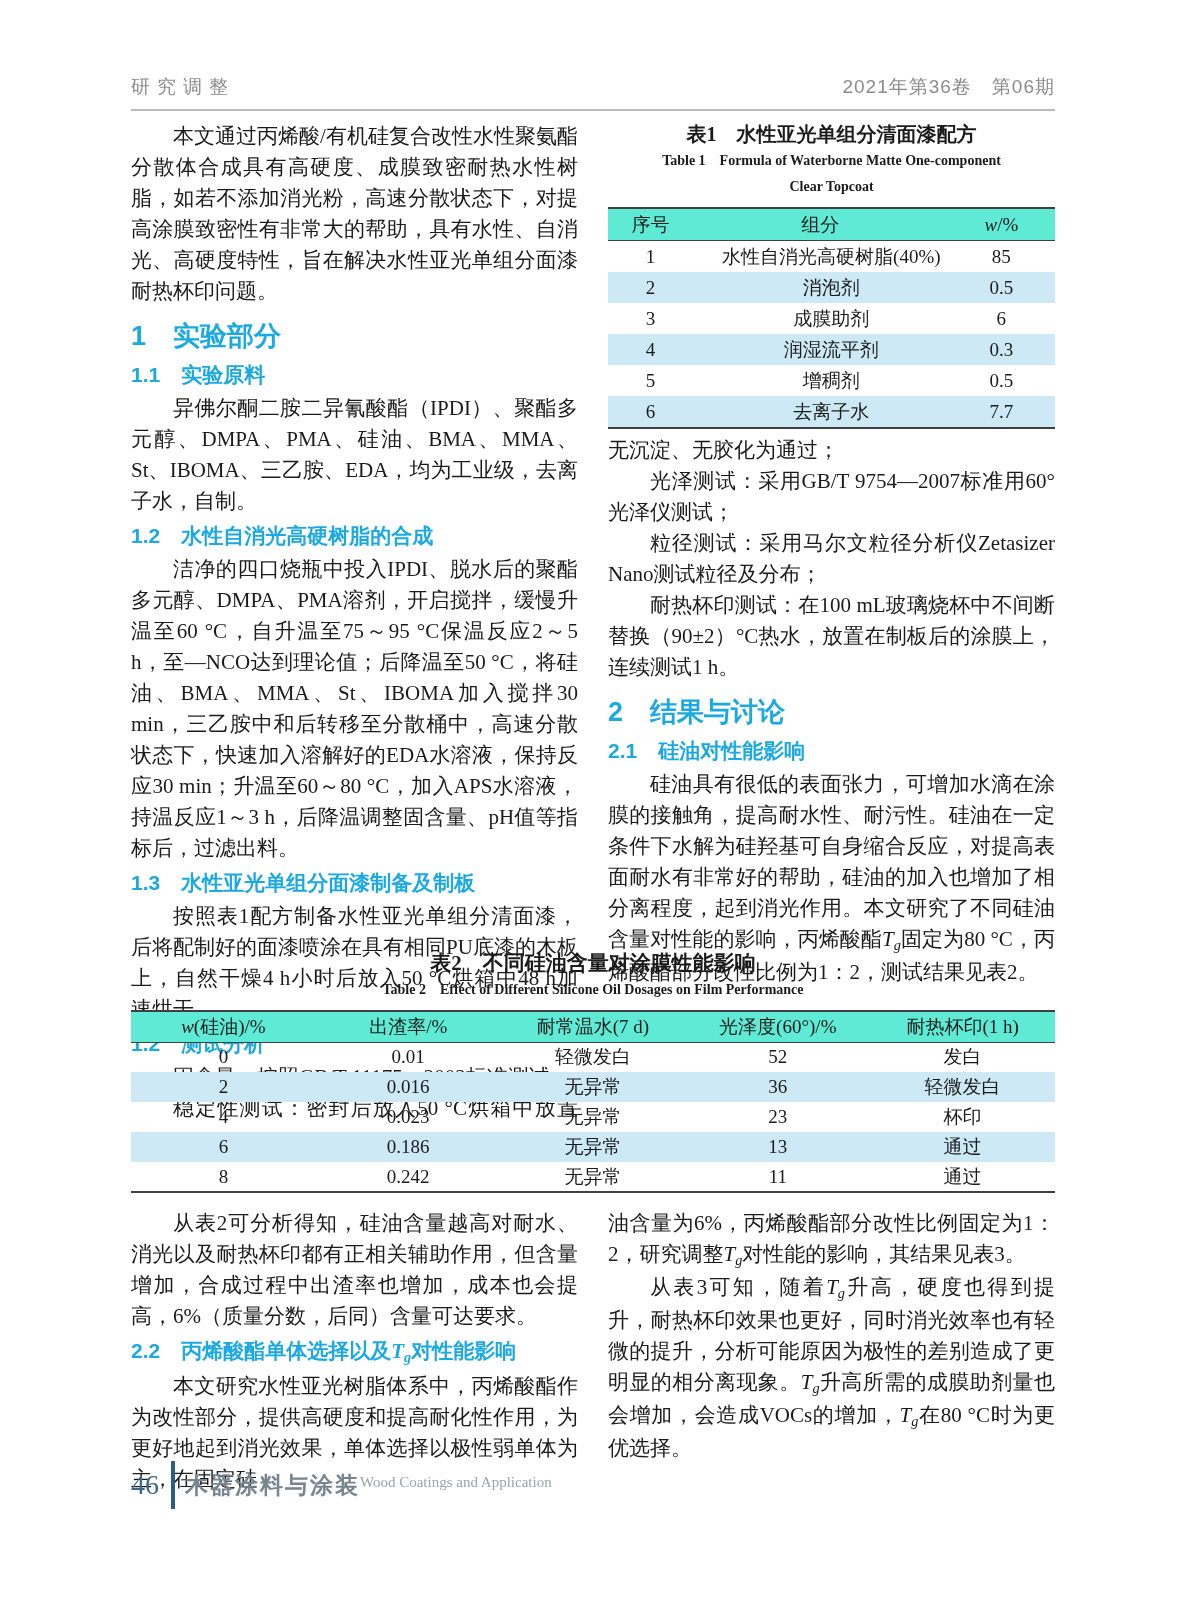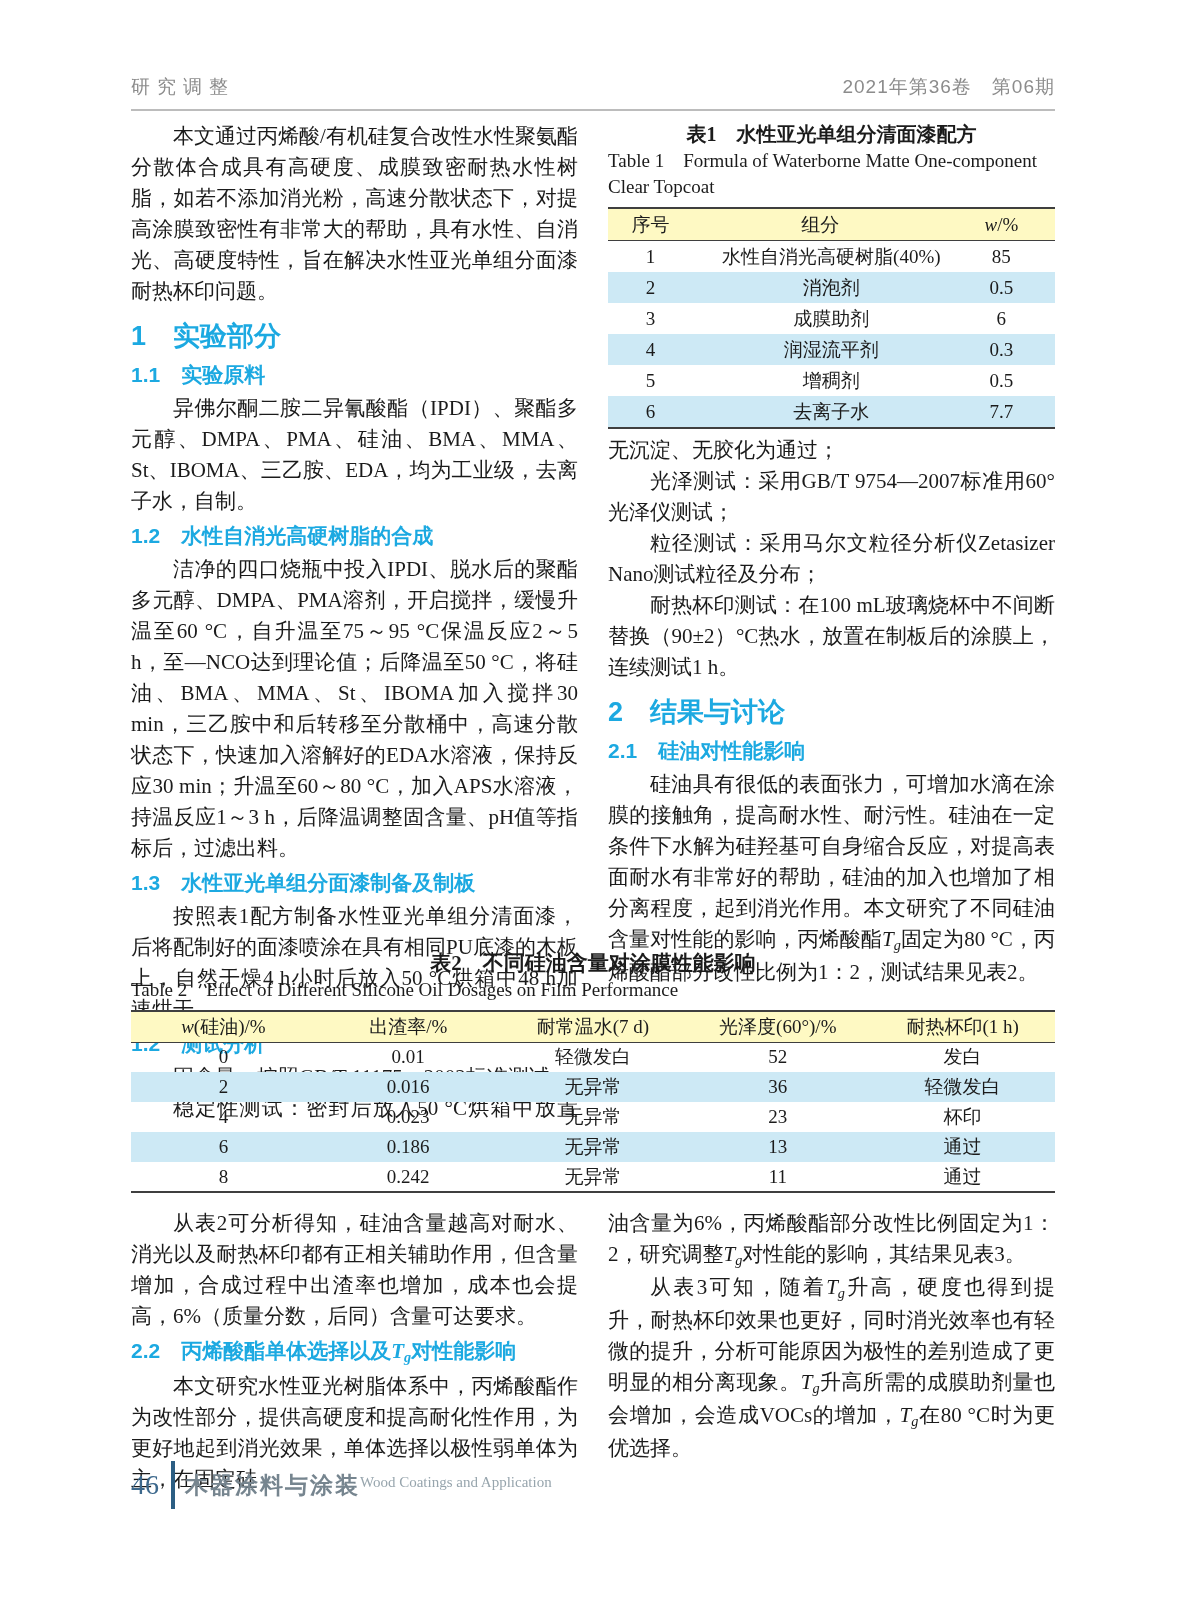--- a/index.html
+++ b/index.html
@@ -30,25 +30,25 @@
         color:#1ca9e1; font-size:27px; line-height:30px; margin:14px 0 12px; }
   .h2 { font-family:"Liberation Sans",sans-serif; font-weight:bold;
         color:#1ca9e1; font-size:21px; line-height:24px; margin:7px 0 6px; }
   
   .seg-ti { font-style:italic; font-family:"Liberation Serif",serif; }
   .seg-tsub { font-style:italic; font-family:"Liberation Serif",serif;
               font-size:0.68em; position:relative; top:0.28em; }
   
   .tbl-title-cn { text-align:center; font-weight:bold; font-size:20px;
                   line-height:27px; }
-  .tbl-title-en { text-align:left; font-weight:normal; font-size:19px;
+  .tbl-title-en { text-align:center; font-weight:bold; font-size:14px;
                   line-height:26px; }
   table { border-collapse:collapse; width:100%; margin-top:7px;
           border-top:2px solid #3f3f3f; border-bottom:2px solid #3f3f3f; }
-  thead tr { background:#fef9c3; border-bottom:1px solid #3f3f3f; }
+  thead tr { background:#5eead4; border-bottom:1px solid #3f3f3f; }
   th { font-weight:normal; font-size:19px; height:31px; text-align:center; }
   td { font-size:19px; height:29px; text-align:center; }
   tbody tr:nth-child(even) { background:#cde9f5; }
   .t1 col.c1 { width:19%; } .t1 col.c2 { width:57%; } .t1 col.c3 { width:24%; }
   .t1 td:nth-child(2) { text-align:center; padding-left:22px; }
   .t2 col { width:20%; }
   .t2 td { height:30px; }
   
   .t2block { position:absolute; left:131px; top:950px; width:924px; }
   .t2block .tbl-title-cn { font-size:21px; }

